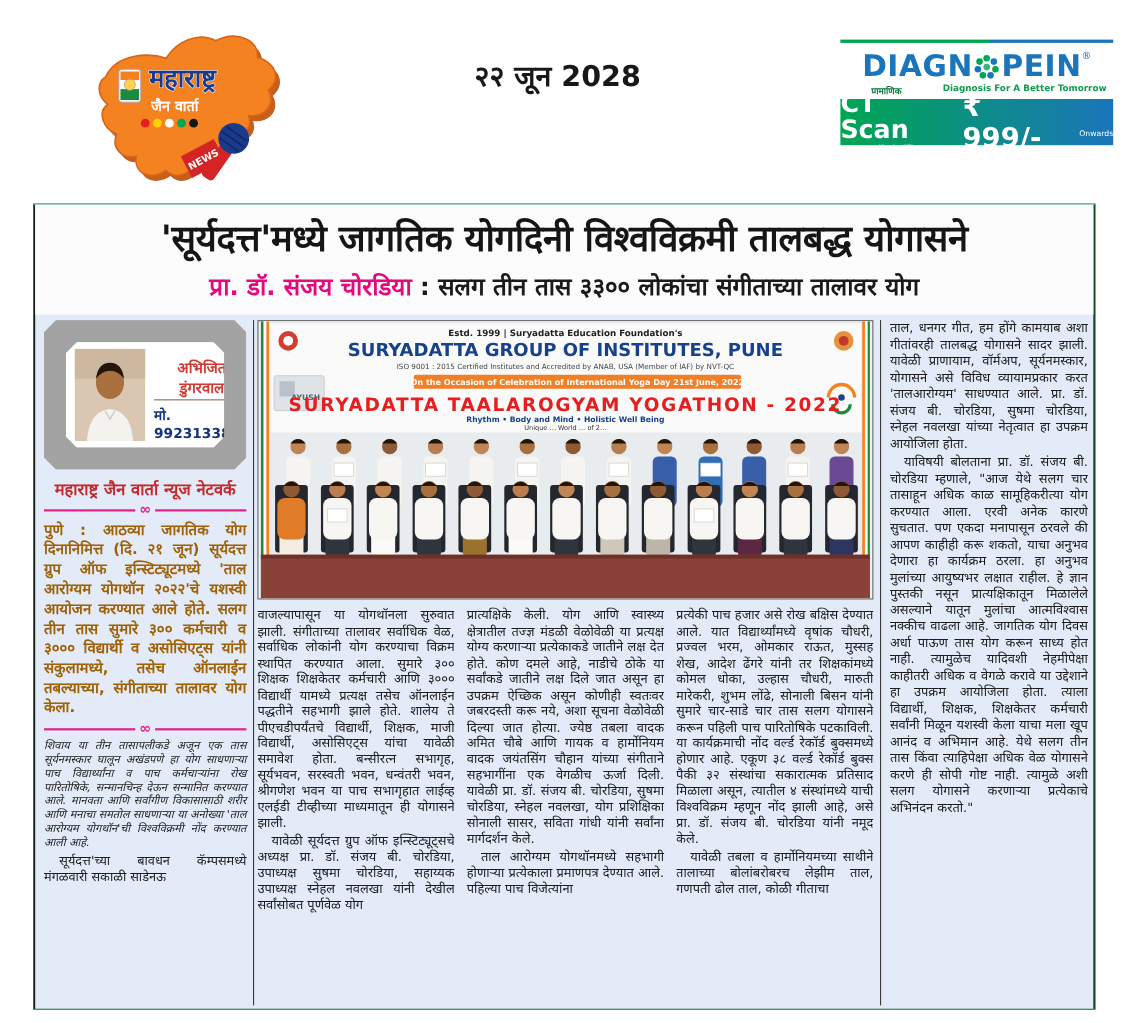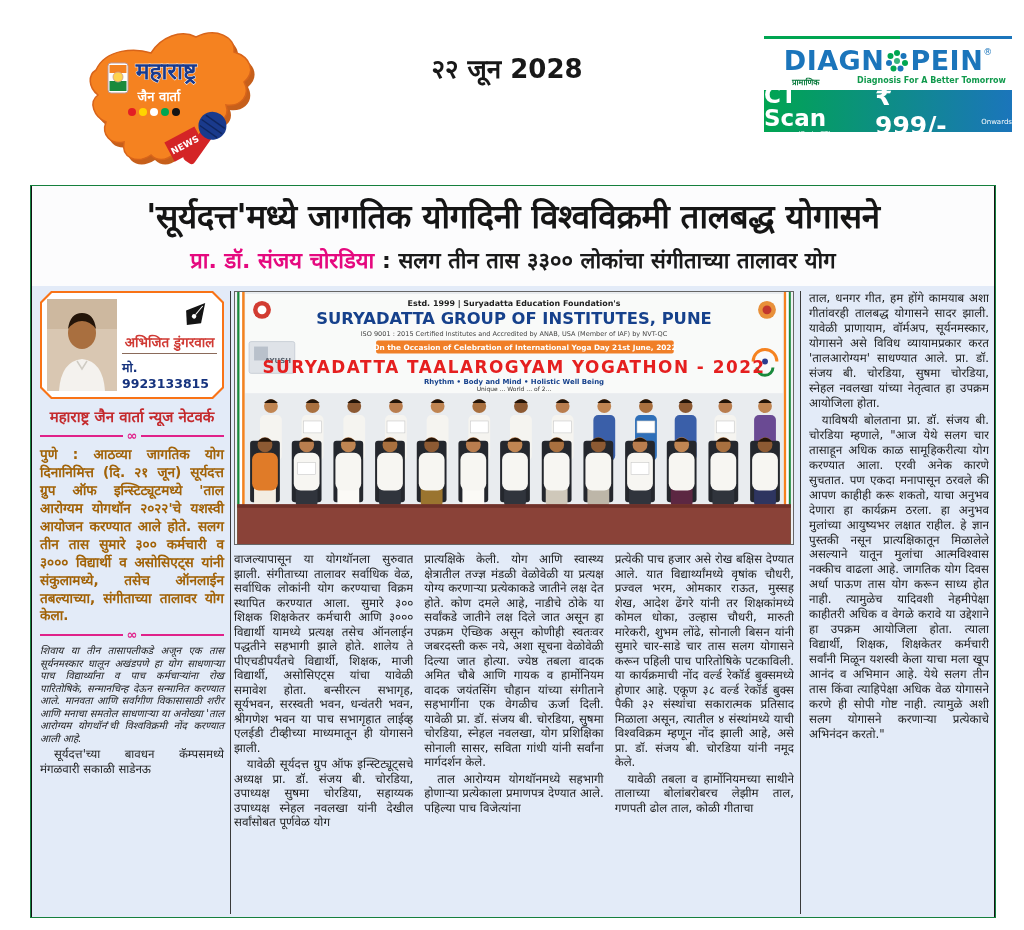--- a/index.html
+++ b/index.html
@@ -36,21 +36,21 @@
     box-shadow: inset 7px 0 0 -6px #141414, inset -7px 0 0 -6px #141414; }
   .head-band { position:absolute; left:1px; right:1px; top:0; height:100px; background:#fcfcfd; text-align:center; }
   .headline { font-size:33px; font-weight:800; color:#151515; margin-top:7px; white-space:nowrap; overflow:hidden; letter-spacing:-.3px;}
   .subhead { font-size:22px; font-weight:800; color:#1a1a1a; margin-top:6px; white-space:nowrap; overflow:hidden;}
   .subhead .sh-name { color:#e5097f; }
 
   .body-area { position:absolute; left:0; right:0; top:100px; bottom:0; }
 
   
   .col-left { position:absolute; left:7px; top:5px; width:193px; bottom:3px; border-right:1px solid #3a3a3a; padding:0 6px 0 2px; overflow:hidden; }
-  .card-outer { background:#f97316; clip-path:polygon(11px 0,calc(100% - 11px) 0,100% 11px,100% calc(100% - 11px),calc(100% - 11px) 100%,11px 100%,0 calc(100% - 11px),0 11px); padding:2px; height:108px; }
+  .card-outer { background:#a3a3a3; clip-path:polygon(11px 0,calc(100% - 11px) 0,100% 11px,100% calc(100% - 11px),calc(100% - 11px) 100%,11px 100%,0 calc(100% - 11px),0 11px); padding:20px; height:136px; }
   .card-inner { background:#fff; height:100%; clip-path:polygon(10px 0,calc(100% - 10px) 0,100% 10px,100% calc(100% - 10px),calc(100% - 10px) 100%,10px 100%,0 calc(100% - 10px),0 10px); display:flex; padding:6px 5px; gap:5px;}
   .rp-photo { width:70px; height:100%; flex:none; }
   .rp-photo svg{ width:100%; height:100%; }
   .rp-right { flex:1; display:flex; flex-direction:column; align-items:center; }
   .pen-icon { width:34px; height:34px; align-self:flex-end; margin-right:4px;}
   .rp-name { font-size:13.5px; font-weight:800; color:#d03a34; border-bottom:1.5px solid #8a6a5a; padding-bottom:2px; width:100%; text-align:center; margin-top:4px;}
   .rp-phone { font-size:12.5px; font-weight:700; color:#16337e; margin-top:5px; }
   .network-label { text-align:center; font-size:15px; font-weight:800; color:#c42a2d; margin-top:7px; white-space:nowrap; overflow:hidden;}
   .orn { display:flex; align-items:center; gap:4px; color:#e0218a; margin:3px 0 4px; }
   .orn::before,.orn::after { content:""; flex:1; border-top:2px solid #e0218a; }

